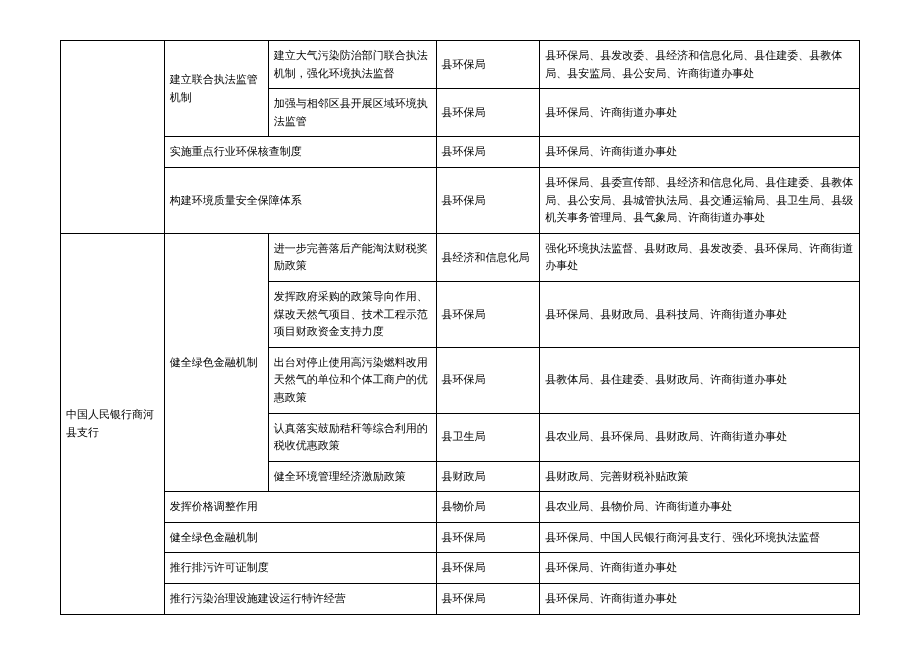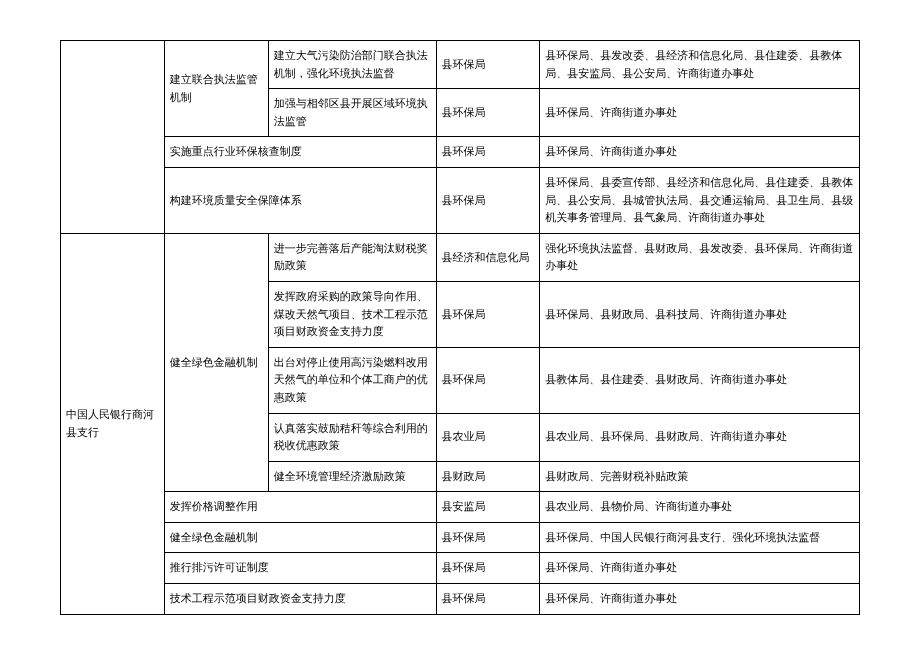--- a/index.html
+++ b/index.html
@@ -76,42 +76,42 @@
       <td>县环保局</td>
       <td>县环保局、县财政局、县科技局、许商街道办事处</td>
     </tr>
     <tr>
       <td>出台对停止使用高污染燃料改用天然气的单位和个体工商户的优惠政策</td>
       <td>县环保局</td>
       <td>县教体局、县住建委、县财政局、许商街道办事处</td>
     </tr>
     <tr>
       <td>认真落实鼓励秸秆等综合利用的税收优惠政策</td>
-      <td>县农业局</td>
+      <td>县卫生局</td>
       <td>县农业局、县环保局、县财政局、许商街道办事处</td>
     </tr>
     <tr>
       <td>健全环境管理经济激励政策</td>
       <td>县财政局</td>
       <td>县财政局、完善财税补贴政策</td>
     </tr>
     <tr>
       <td colspan="2">发挥价格调整作用</td>
-      <td>县安监局</td>
+      <td>县物价局</td>
       <td>县农业局、县物价局、许商街道办事处</td>
     </tr>
     <tr>
       <td colspan="2">健全绿色金融机制</td>
       <td>县环保局</td>
       <td>县环保局、中国人民银行商河县支行、强化环境执法监督</td>
     </tr>
     <tr>
       <td colspan="2">推行排污许可证制度</td>
       <td>县环保局</td>
       <td>县环保局、许商街道办事处</td>
     </tr>
     <tr>
-      <td colspan="2">技术工程示范项目财政资金支持力度</td>
+      <td colspan="2">推行污染治理设施建设运行特许经营</td>
       <td>县环保局</td>
       <td>县环保局、许商街道办事处</td>
     </tr>
   </tbody>
 </table>
 
 </body></html>

